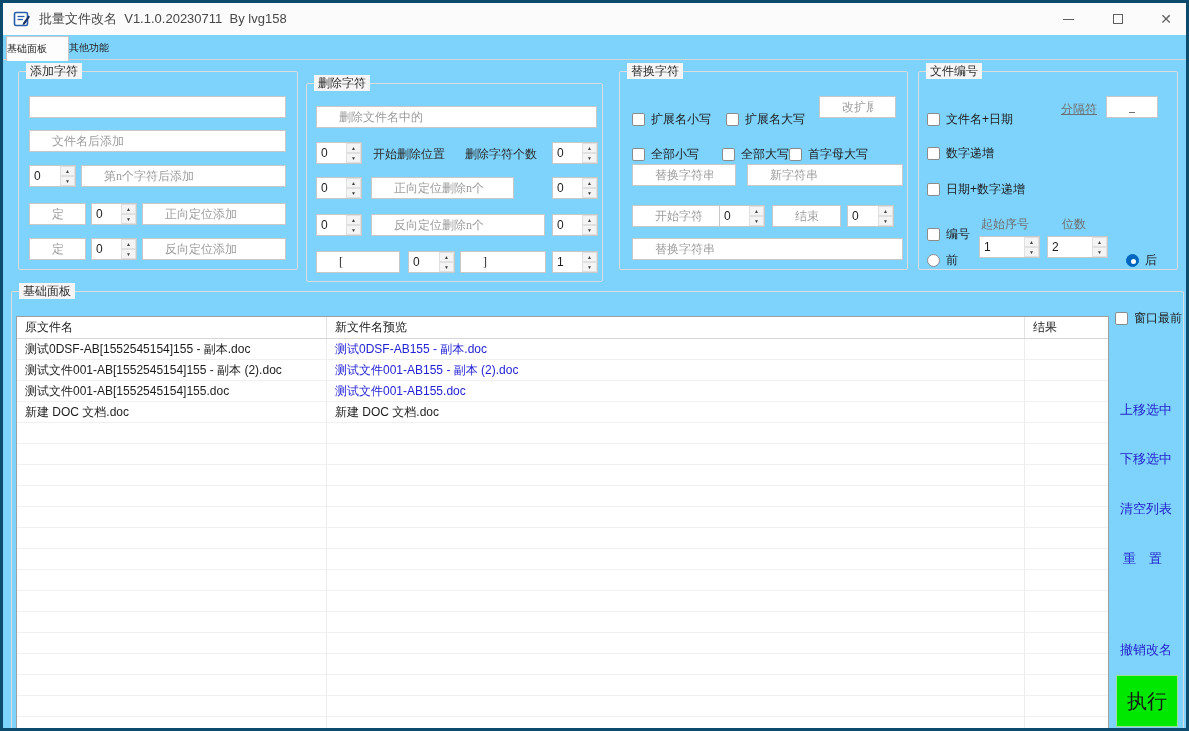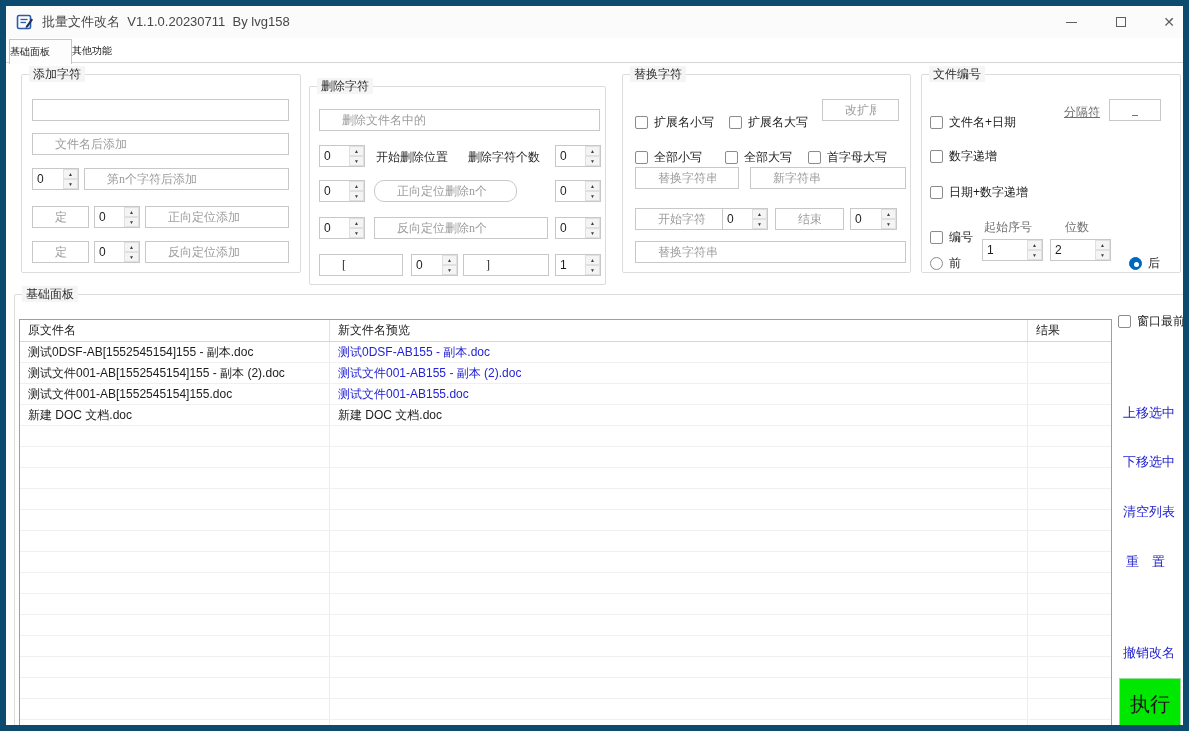--- a/index.html
+++ b/index.html
@@ -1,18 +1,18 @@
 <!DOCTYPE html>
 <html><head>
 <meta charset="utf-8">
 <style>
   * { margin:0; padding:0; box-sizing:border-box; }
   html,body { width:1189px; height:731px; font-family:"Liberation Sans","DejaVu Sans",sans-serif; }
   body { background:#e8e8e8; }
-  .window { position:relative; width:1189px; height:731px; background:#ffffff; border:6px solid #0c4a6e; overflow:hidden; }
+  .window { position:relative; width:1189px; height:731px; background:#7dd3fc; border:3px solid #0c4a6e; overflow:hidden; }
 
   
   .titlebar { position:absolute; left:0; top:0; width:100%; height:32px; background:#fbfbfb; }
   .app-icon { position:absolute; left:10px; top:7px; width:18px; height:18px; }
   .app-title { position:absolute; left:36px; top:0; height:32px; line-height:32px; font-size:13px; color:#474747; white-space:pre; }
   .winbtn { position:absolute; top:0; width:46px; height:32px; display:flex; align-items:center; justify-content:center; color:#5f5f5f; font-size:13px; cursor:default; }
   .winbtn.min { left:1042px; }
   .winbtn.max { left:1092px; }
   .winbtn.cls { left:1140px; font-size:14px; }
   .minline { display:inline-block; width:11px; height:1px; background:#5f5f5f; }
@@ -142,21 +142,21 @@
         </span>
     </span>
 
     <span class="nud" style="left:9px;top:93px;width:46px;">
       <input value="0" style="">
       <span class="btns">
           <span class="sb">▲</span>
           <span class="sb">▼</span>
         </span>
     </span>
-    <input class="txt" style="left: 64px; top: 93px; width: 143px; border-radius: 10px;" placeholder="正向定位删除n个">
+    <input class="txt" style="left: 64px; top: 93px; width: 143px;" placeholder="正向定位删除n个">
     <span class="nud" style="left:245px;top:93px;width:46px;">
       <input value="0" style="">
       <span class="btns">
           <span class="sb">▲</span>
           <span class="sb">▼</span>
         </span>
     </span>
 
     <span class="nud" style="left:9px;top:130px;width:46px;">
       <input value="0" style="">
@@ -206,21 +206,21 @@
     <input class="txt" style="left: 199px; top: 24px; width: 77px;" placeholder="改扩展名">
 
     <label class="cb" style="left:12px;top:62px;">
       <span class="box"></span>
       <span>全部小写</span>
     </label>
     <label class="cb" style="left:102px;top:62px;">
       <span class="box"></span>
       <span>全部大写</span>
     </label>
-    <label class="cb" style="left:185px;top:62px;">
+    <label class="cb" style="left:169px;top:62px;">
       <span class="box"></span>
       <span>首字母大写</span>
     </label>
 
     <input class="txt" style="left: 12px; top: 92px; width: 104px;" placeholder="替换字符串">
     <input class="txt" style="left: 127px; top: 92px; width: 156px;" placeholder="新字符串">
 
     <input class="txt" style="left: 12px; top: 133px; width: 93px;" placeholder="开始字符">
     <span class="nud" style="left:99px;top:133px;width:46px;">
       <input value="0" style="">

